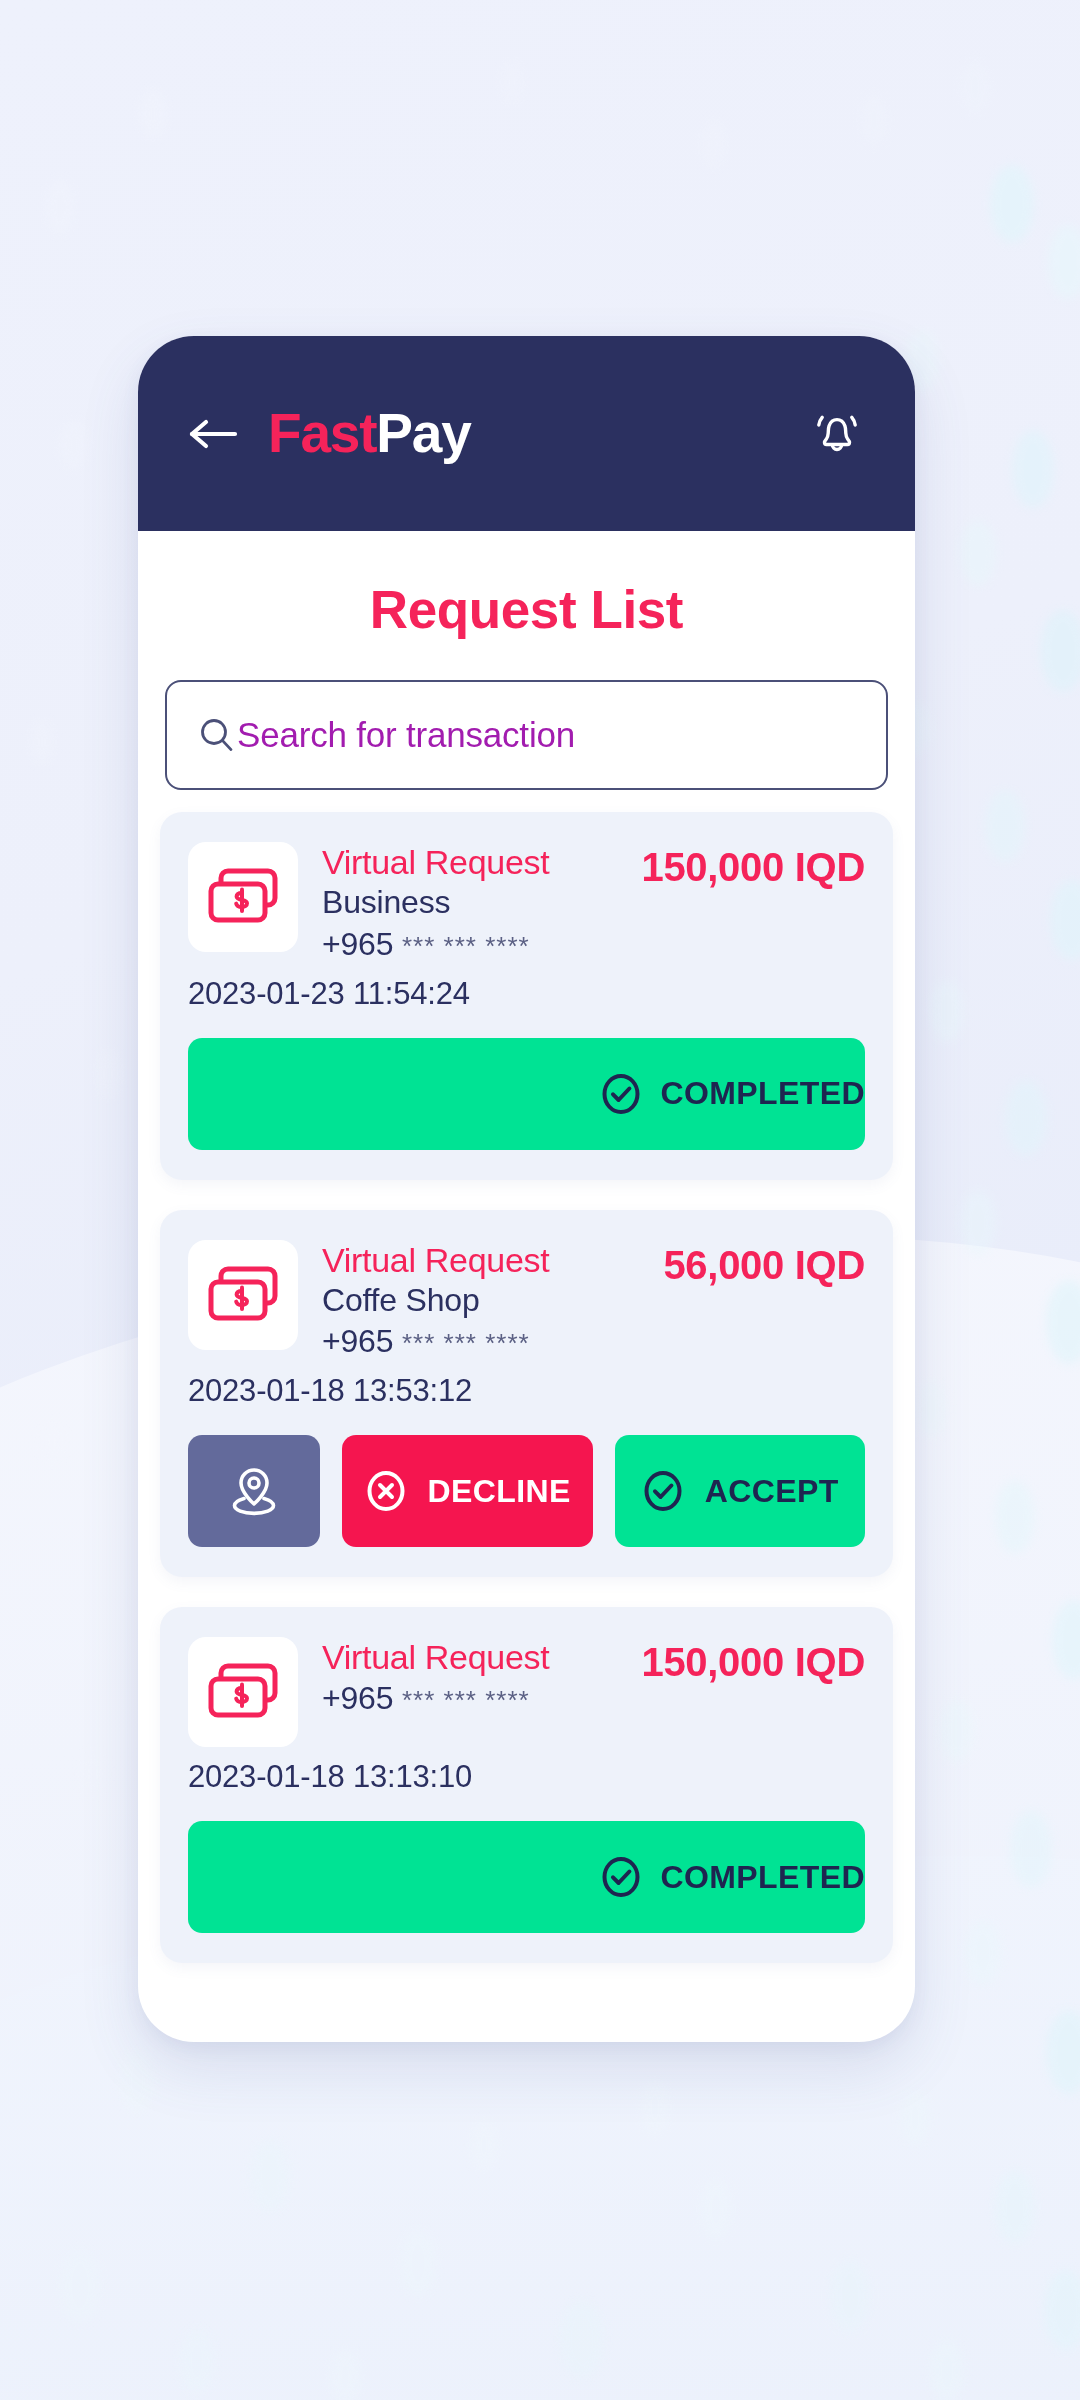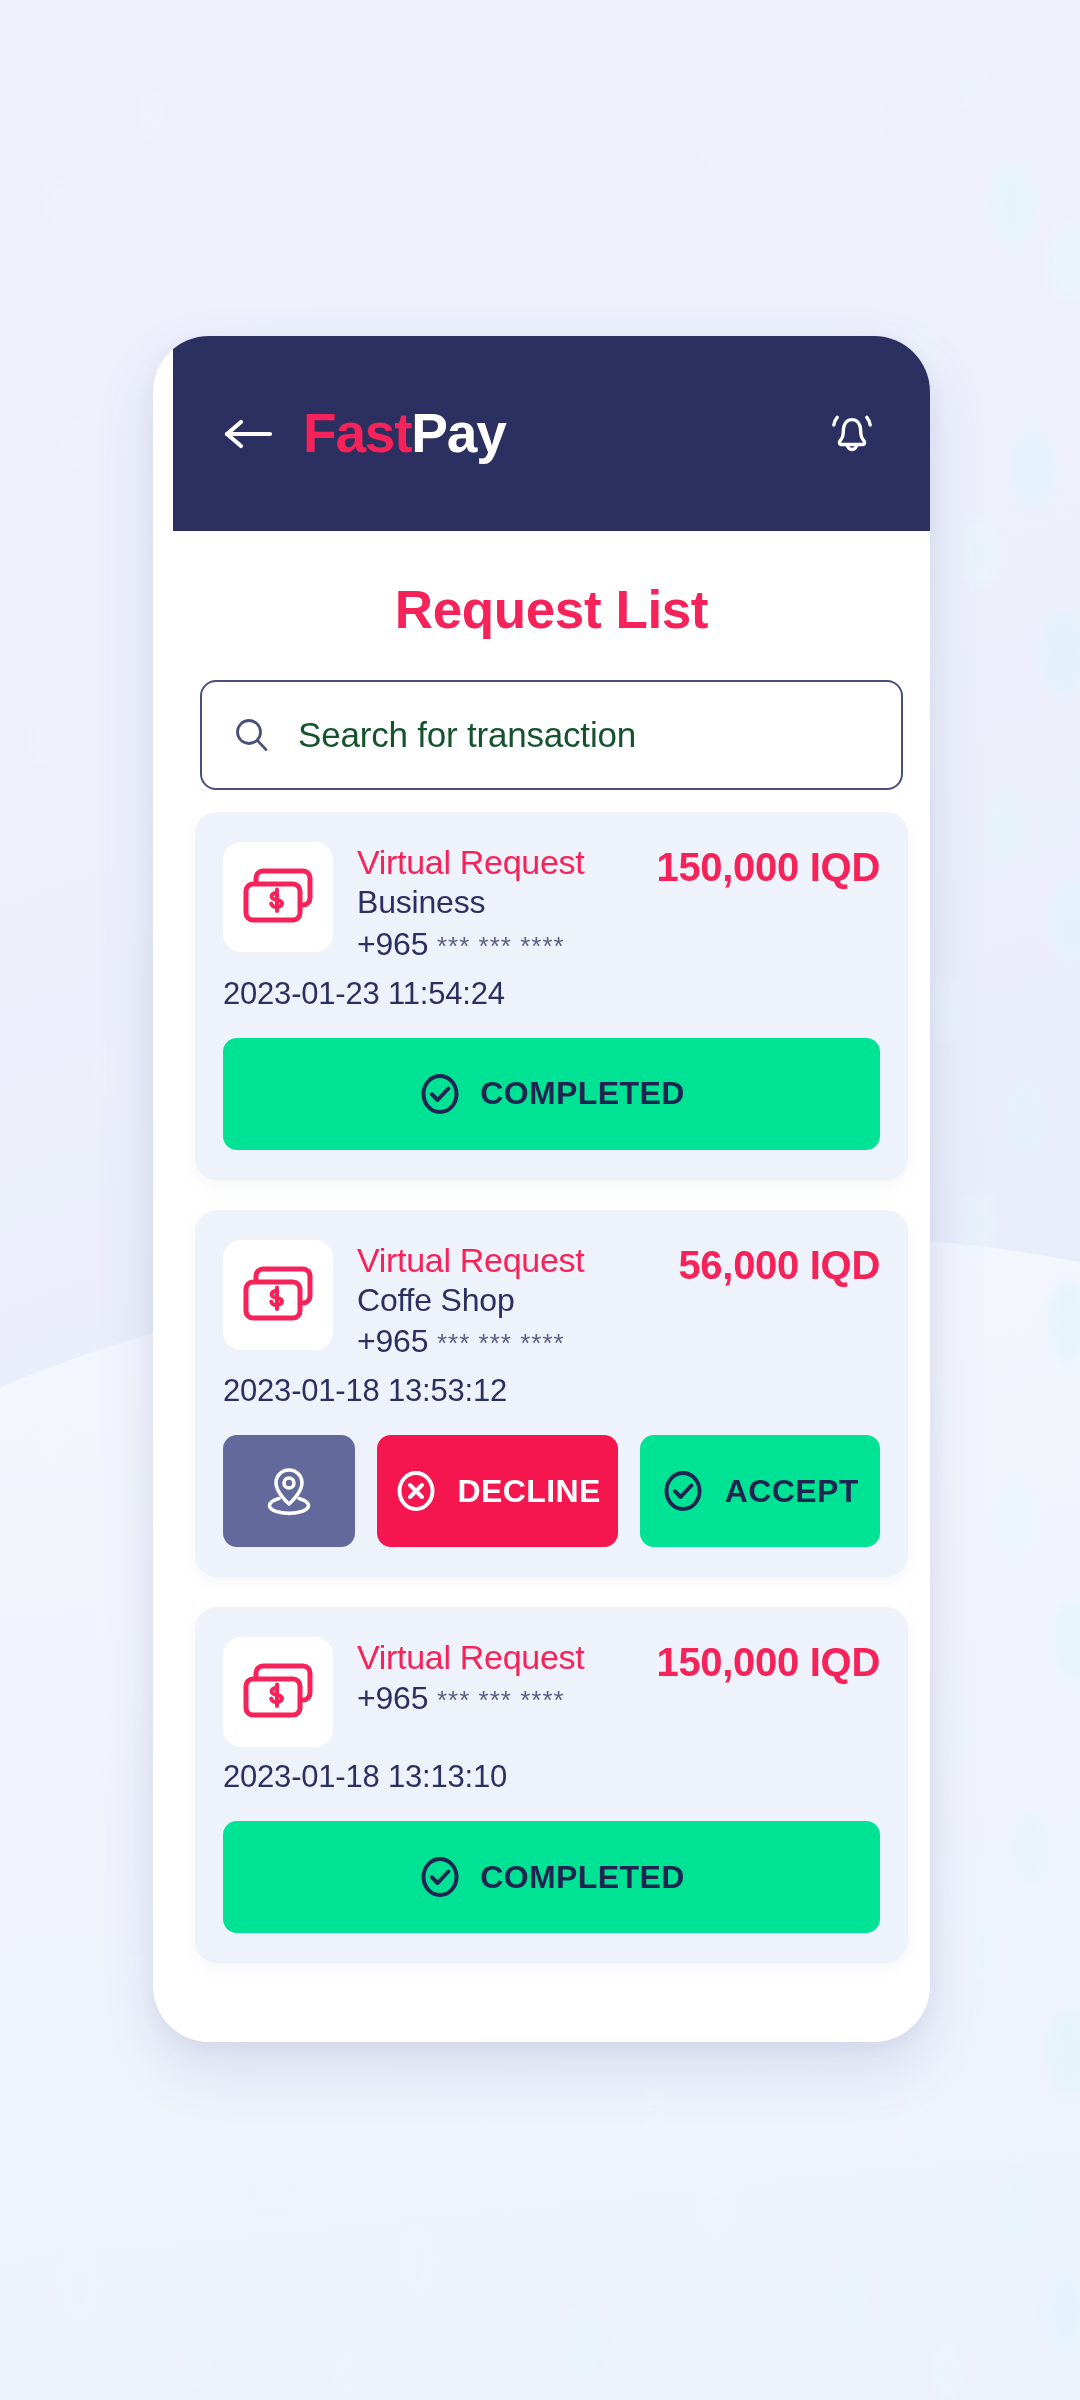--- a/index.html
+++ b/index.html
@@ -42,30 +42,29 @@
     height: 40%;
     background: linear-gradient(180deg, #f0f4fd 0%, #e9effb 100%);
     border-radius: 50% 50% 0 0 / 16% 16% 0 0;
     transform: rotate(-6deg);
   }
   .bokeh { position: absolute; border-radius: 50%; }
 
   
   .phone {
     position: absolute;
-    left: 153px;
+    left: 138px;
     top: 336px;
     width: 777px;
     height: 1706px;
     background: #ffffff;
     border-radius: 56px;
     box-shadow: 0 26px 60px rgba(80, 92, 150, 0.14),
                 0 6px 18px rgba(80, 92, 150, 0.07);
     overflow: hidden;
-    padding-left: 20px;
   }
 
   
   .appbar {
     height: 195px;
     background: #2b3060;
     display: flex;
     align-items: center;
     padding: 0 44px 0 44px;
     position: relative;
@@ -110,22 +109,21 @@
     height: 110px;
     border: 2px solid #4b5078;
     border-radius: 16px;
     display: flex;
     align-items: center;
     padding: 0 30px;
     background: #fff;
     cursor: text;
   }
   .search-placeholder {
-    margin-left: 26px;
-    color: #14532d;
+    color: #a21caf;
     font-size: 35px;
     letter-spacing: -0.2px;
   }
 
   
   .card-list { padding: 22px 22px 0 22px; }
 
   .req-card {
     background: #eef2fa;
     border-radius: 22px;
@@ -192,21 +190,21 @@
     display: flex;
     align-items: center;
     justify-content: center;
     gap: 18px;
     font-size: 32px;
     font-weight: 700;
     letter-spacing: 0.4px;
     cursor: pointer;
     user-select: none;
   }
-  .btn-full  { width: 100%; }
+  .btn-full  { width: 100%; justify-content: flex-end; }
   .btn-grow  { flex: 1 1 0; gap: 20px; }
   .btn-green { background: #00e394; color: #1e2550; }
   .btn-pink  { background: #f5154f; color: #ffffff; }
   .btn-slate { background: #636a9b; width: 132px; flex: 0 0 auto; }
 
   svg { display: block; }
 </style>
 </head>
 <body>
 

